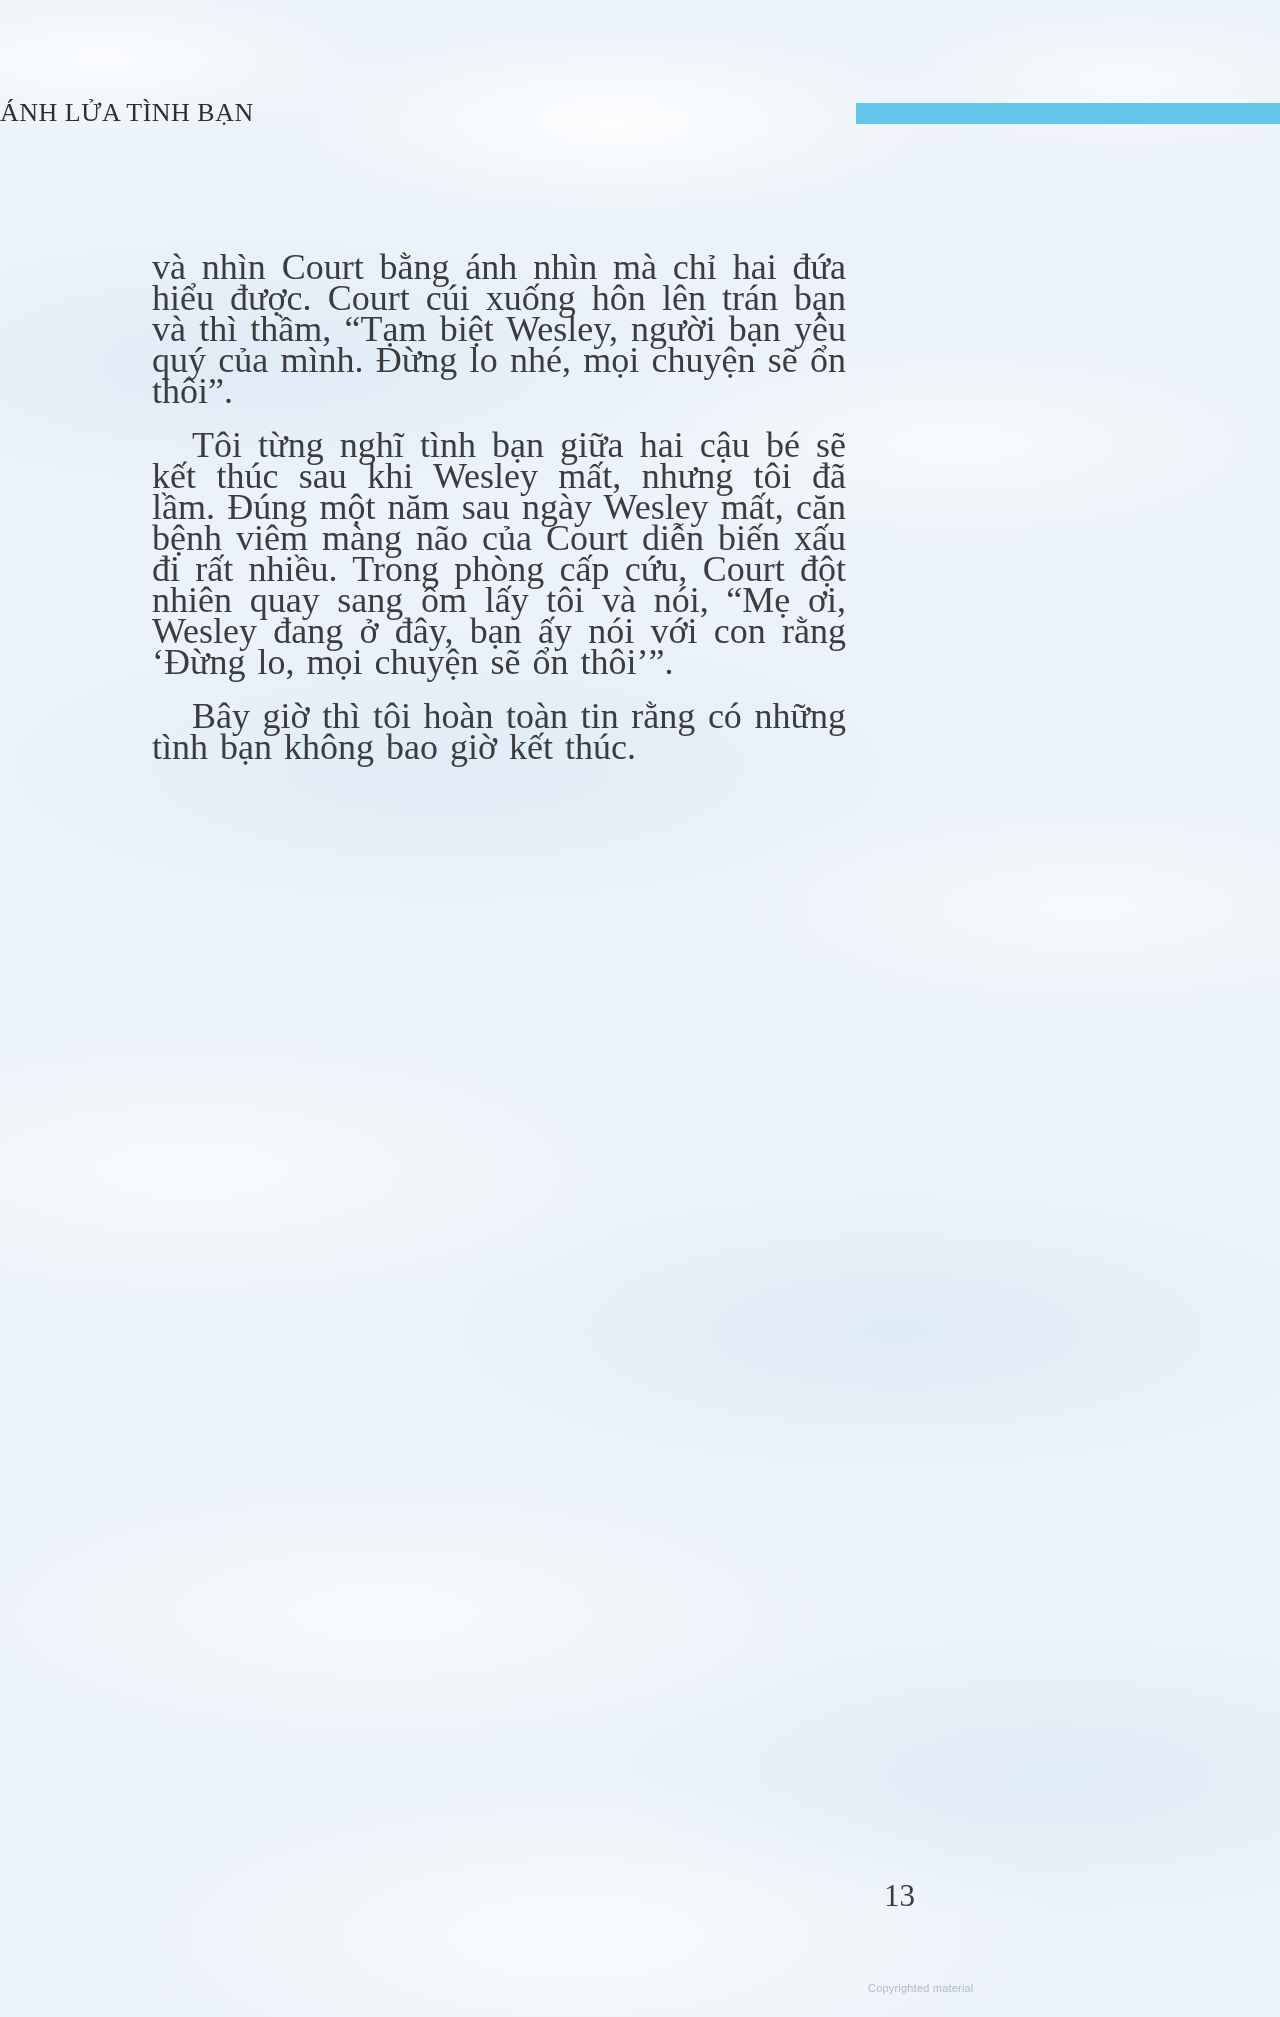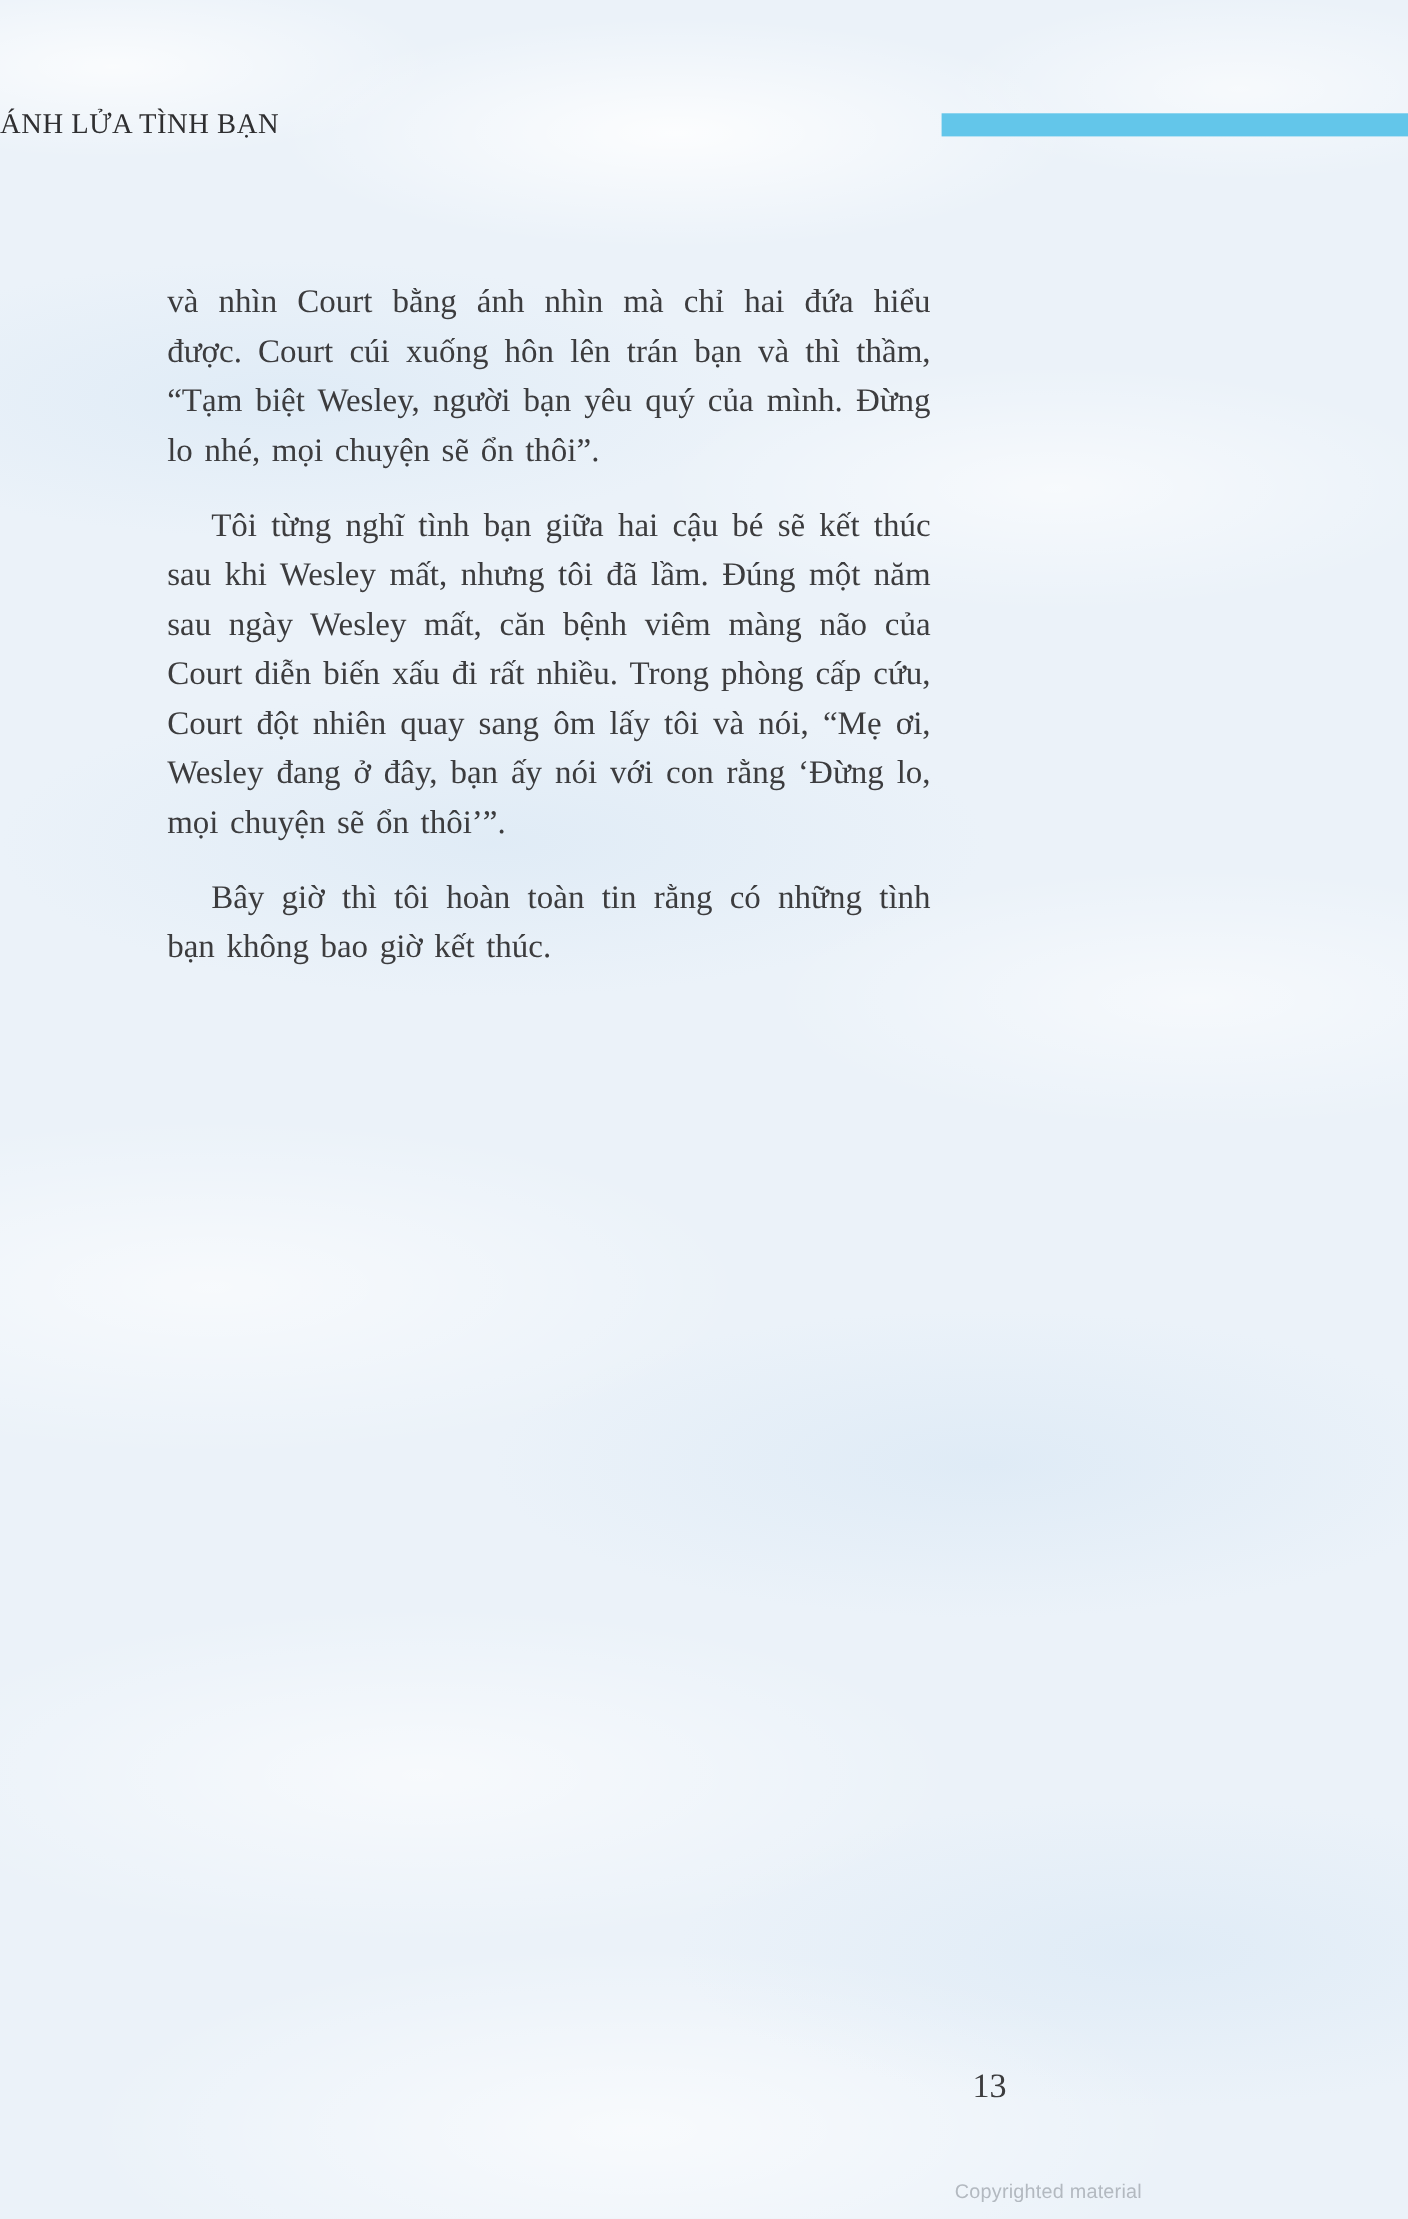--- a/index.html
+++ b/index.html
@@ -27,33 +27,33 @@
   }
   .running-title{
     font-size:26px;letter-spacing:.5px;color:#2f2f31;
     line-height:34px;white-space:nowrap;
   }
   .accent-bar{
     width:424px;height:21px;margin-left:13px;background:#63c6ea;
   }
   .body-text{
     position:absolute;left:152px;top:252px;width:694px;
-    font-size:30px;line-height:45px;color:#3c3c3e;
+    font-size:36px;line-height:31px;color:#3c3c3e;
     text-align:justify;
   }
   .body-text p{margin:0 0 23px 0;word-spacing:3px;}
   .body-text p.indent{text-indent:40px;}
   .page-number{
     position:absolute;left:884px;top:1878px;
     font-size:31px;color:#3c3c3e;
   }
   .copyright-note{
     position:absolute;left:868px;top:1982px;
     font-family:"Liberation Sans","DejaVu Sans",sans-serif;
-    font-size:18px;color:#b3b9c0;letter-spacing:.2px;
+    font-size:11px;color:#b3b9c0;letter-spacing:.2px;
   }
 </style>
 </head>
 <body>
 
 <header class="running-header">
   <span class="running-title">ÁNH LỬA TÌNH BẠN</span>
   <span class="accent-bar" style="background: rgb(99, 198, 234);"></span>
 </header>
 

